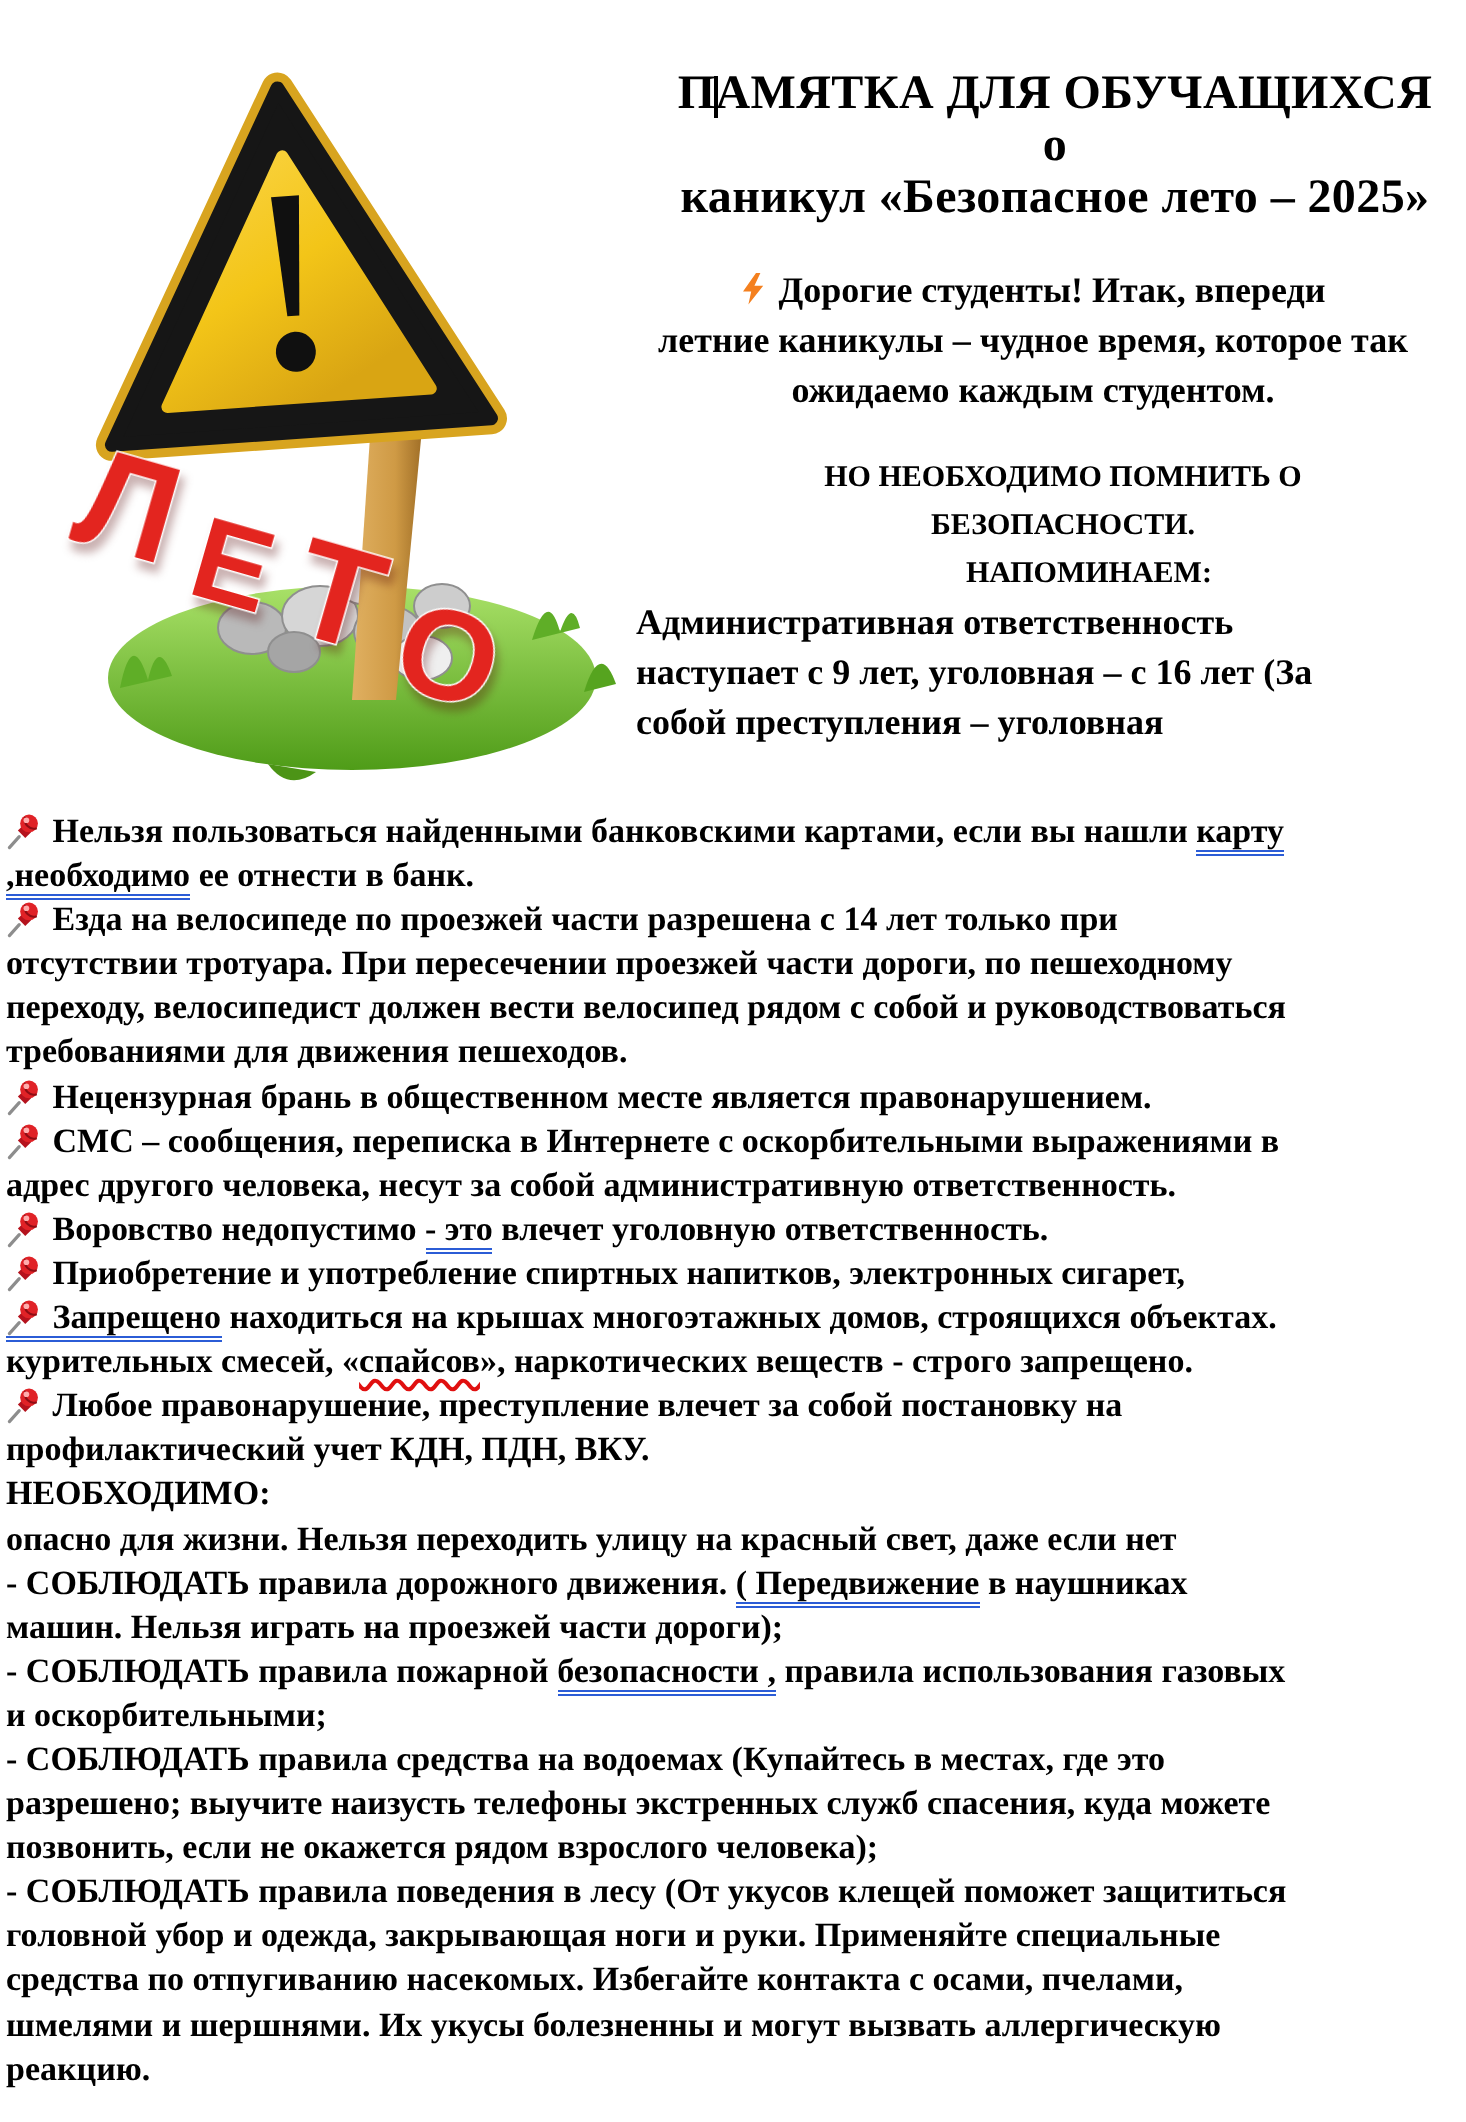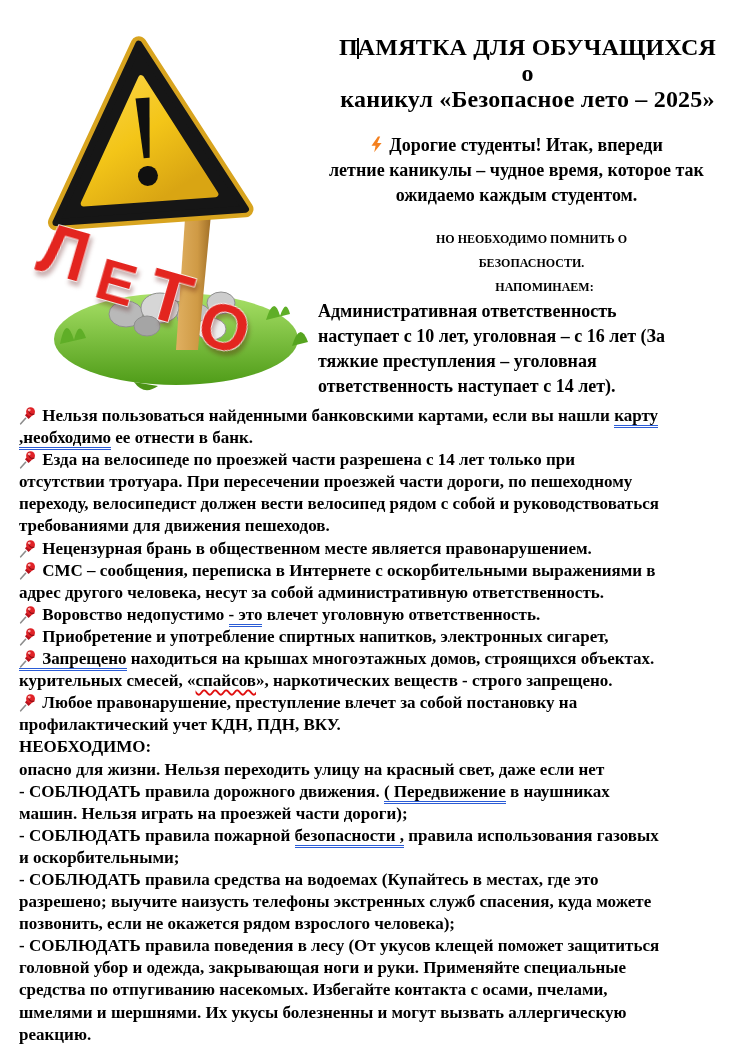--- a/index.html
+++ b/index.html
@@ -10,25 +10,25 @@
   }
   .top{position:relative;height:402px;}
   .hero{position:absolute;left:14px;top:14px;width:334px;height:382px;}
   .text-cursor{position:absolute;left:357px;top:38px;width:2px;height:21px;background:#000;}
   .rc-title{position:absolute;left:331px;top:34px;width:393px;text-align:center;
     font-size:24px;line-height:26px;letter-spacing:0.2px;}
   .intro{position:absolute;left:300px;top:133px;width:433px;text-align:center;
     font-size:18px;line-height:25px;}
   .bolt{display:inline-block;width:13px;height:17px;vertical-align:-2px;margin-right:6px;}
   .reminder{position:absolute;left:330px;top:227px;width:403px;text-align:center;
-    font-size:12px;line-height:24px;}
+    font-size:15px;line-height:24px;}
   .reminder .label-line{text-align:center;padding-left:26px;}
   .admin{position:absolute;left:318px;top:299px;width:415px;text-align:left;
     font-size:18px;line-height:25px;}
-  .bodytext{padding:3px 0 0 19px;font-size:17px;line-height:22.1px;}
+  .bodytext{padding:3px 0 0 3px;font-size:17px;line-height:22.1px;}
   .bline{white-space:nowrap;}
   .pin{width:17px;height:19px;display:inline-block;vertical-align:-4px;margin-right:2px;}
   .u-blue{border-bottom:3px double #2b5cd6;}
   .u-wavy{text-decoration:underline wavy #e01010;text-decoration-thickness:1.5px;text-underline-offset:3px;}
 </style>
 </head>
 <body>
 
 <div class="top">
 
@@ -104,23 +104,22 @@
   </div>
 
   <div class="reminder">
     <div>НО НЕОБХОДИМО ПОМНИТЬ О</div>
     <div>БЕЗОПАСНОСТИ.</div>
     <div class="label-line">НАПОМИНАЕМ:</div>
   </div>
 
   <div class="admin">
     <div>Административная ответственность</div>
-    <div>наступает с 10 лет, уголовная – с 16 лет (За</div>
-    <div>тяжкие преступления – уголовная</div>
-    <div>ответственность наступает с 14 лет).</div>
+    <div>наступает с 9 лет, уголовная – с 16 лет (За</div>
+    <div>собой преступления – уголовная</div>
   </div>
 </div>
 
 <div class="bodytext">
     <div class="bline"><span>
   <svg class="pin" viewBox="0 0 18 20" aria-hidden="true">
     <line x1="7" y1="13" x2="1.8" y2="18.8" stroke="#8d8d8d" stroke-width="1.7" stroke-linecap="round"></line>
     <path d="M6.3 9.8 L10.2 13.7 L13.4 10.5 L9.5 6.6 Z" fill="#b5121d"></path>
     <circle cx="12.2" cy="6" r="4.7" fill="#e02227"></circle>
     <path d="M16.3 8.5 a4.7 4.7 0 0 1 -6 -6" stroke="#8e0d14" stroke-width="1.1" fill="none"></path>

